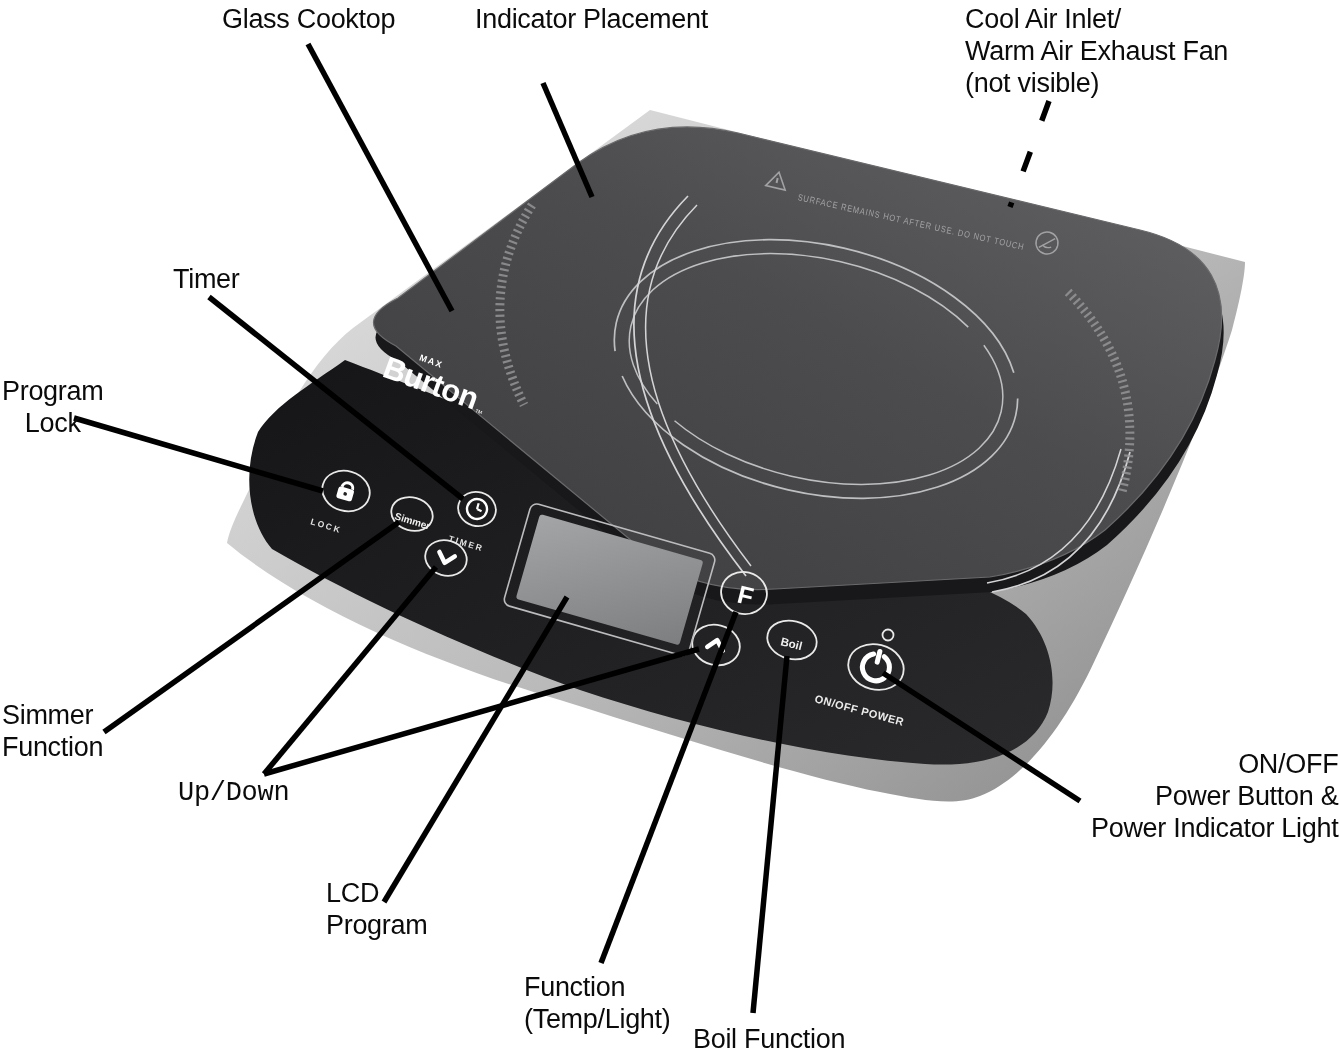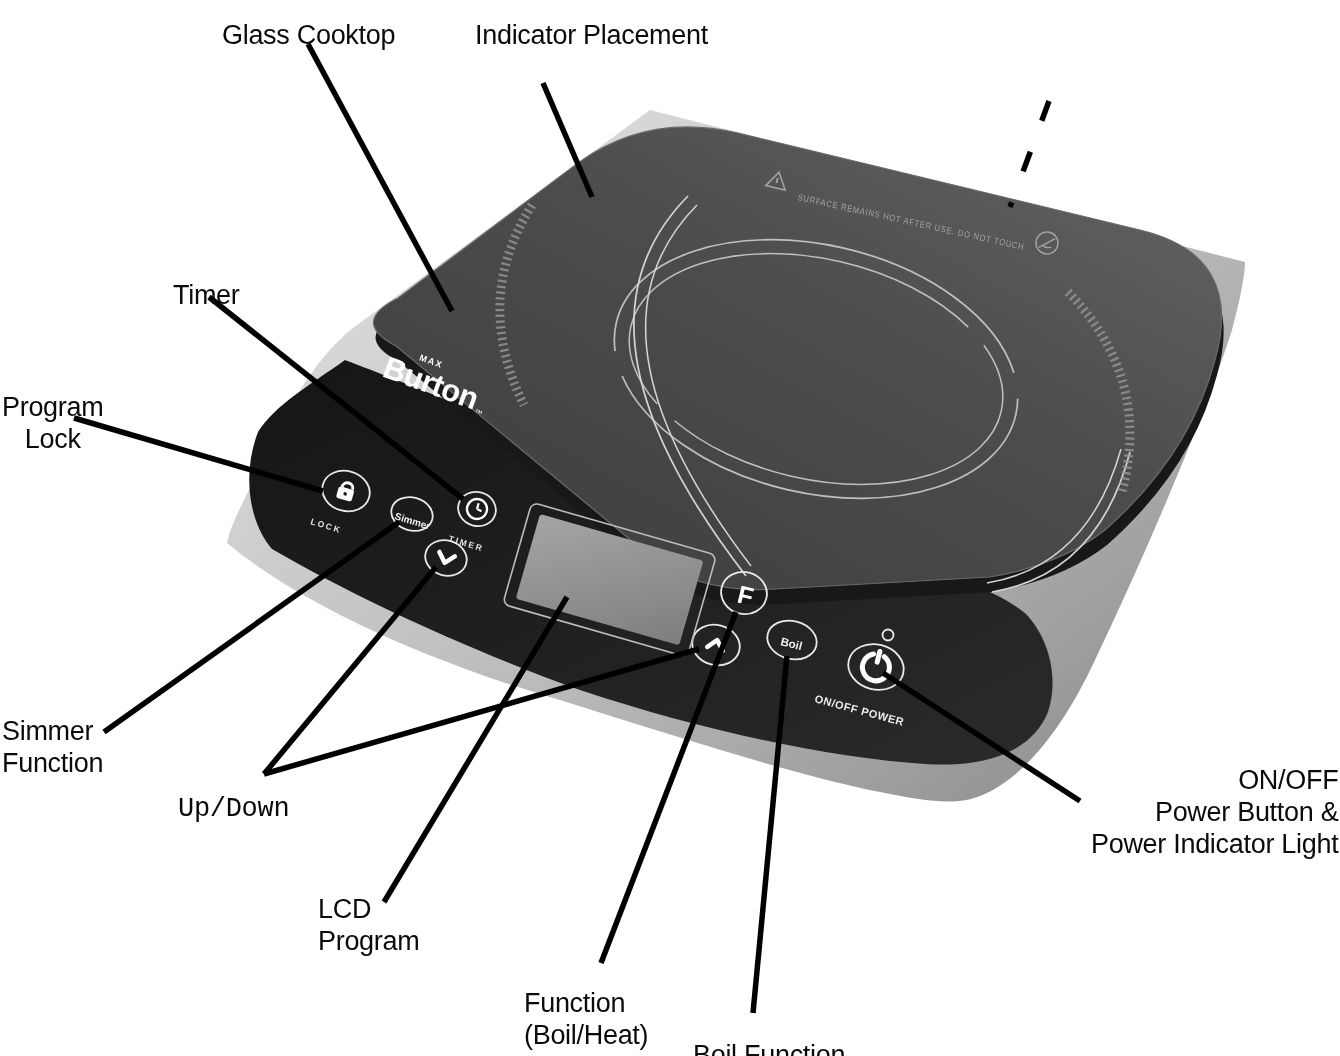--- a/index.html
+++ b/index.html
@@ -3,21 +3,21 @@
 <meta charset="utf-8">
 <style>
   html,body{margin:0;padding:0;background:#ffffff;}
   .stage{
     position:relative;width:1340px;height:1056px;background:#ffffff;
     font-family:"Liberation Sans", sans-serif;overflow:hidden;
   }
   .stage svg{position:absolute;left:0;top:0;}
   .label{
     position:absolute;font-size:27px;line-height:32px;color:#0b0b0b;
-    letter-spacing:-0.3px;white-space:nowrap;margin-top:16px;
+    letter-spacing:-0.3px;white-space:nowrap;
   }
   .label span{display:block;}
 </style>
 </head>
 <body>
 
 <div class="stage">
 
   <svg width="1340" height="1056" viewBox="0 0 1340 1056">
     <defs>
@@ -176,47 +176,52 @@
   </svg>
 
   <div class="label" style="left:222px;top:3px;">
     <span>Glass Cooktop</span>
   </div>
 
   <div class="label" style="left:475px;top:3px;">
     <span>Indicator Placement</span>
   </div>
 
+  <div class="label" style="left:965px;top:3px;">
+    <span>Cool Air Inlet/</span>
+    <span>Warm Air Exhaust Fan</span>
+    <span>(not visible)</span>
+  </div>
 
   <div class="label" style="left:173px;top:263px;">
     <span>Timer</span>
   </div>
 
   <div class="label" style="left:2px;top:375px;text-align:center;">
     <span>Program</span>
     <span>Lock</span>
   </div>
 
   <div class="label" style="left:2px;top:699px;">
     <span>Simmer</span>
     <span>Function</span>
   </div>
 
   <div class="label" style="left:178px;top:777px;font-family:Liberation Mono, monospace;">
     <span>Up/Down</span>
   </div>
 
-  <div class="label" style="left:318px;top:877px;">
+  <div class="label" style="left:326px;top:877px;">
     <span>LCD</span>
     <span>Program</span>
   </div>
 
   <div class="label" style="left:524px;top:971px;">
     <span>Function</span>
-    <span>(Boil/Heat)</span>
+    <span>(Temp/Light)</span>
   </div>
 
   <div class="label" style="left:693px;top:1023px;">
     <span>Boil Function</span>
   </div>
 
   <div class="label" style="left:1091px;top:748px;text-align:right;">
     <span>ON/OFF</span>
     <span>Power Button &amp;</span>
     <span>Power Indicator Light</span>

